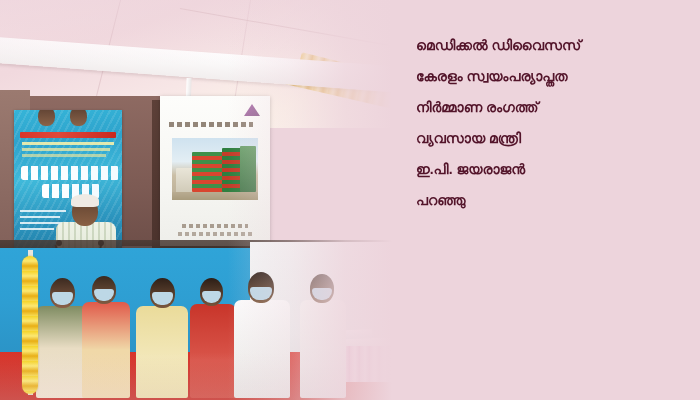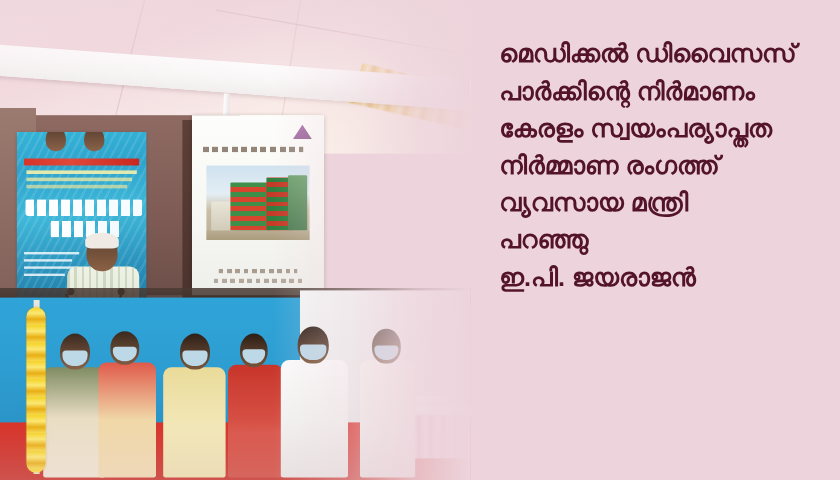--- a/index.html
+++ b/index.html
@@ -157,21 +157,21 @@
   .fade-top{position:absolute;left:0;top:0;width:392px;height:400px;pointer-events:none;
     background:linear-gradient(180deg,rgba(237,212,220,.55) 0%,rgba(237,212,220,0) 16%,rgba(237,212,220,0) 88%,rgba(237,212,220,.25) 100%);}
 
   
   .caption{position:absolute;left:392px;top:0;width:308px;height:400px;
     background:#edd4dc;}
   .caption-lines{position:absolute;left:24px;top:30px;width:284px;}
   .cap-line{
     color:#53142a;
     font-family:"Liberation Sans", sans-serif;
-    font-size:21px;
+    font-size:14px;
     font-weight:bold;
     line-height:31px;
     white-space:nowrap;
     letter-spacing:0px;
   }
 </style>
 </head>
 <body>
 
 <div class="stage">
@@ -285,22 +285,21 @@
       <div class="garland"></div>
 
       <div class="fade-top"></div>
       <div class="fade"></div>
     </div>
   </div>
 
   <div class="caption">
     <div class="caption-lines">
       <div class="cap-line">മെഡിക്കൽ ഡിവൈസസ്</div>
-      <div class="cap-line">പാർക്കിന്റെ നിർമാണം</div>
       <div class="cap-line">കേരളം സ്വയംപര്യാപ്തത</div>
       <div class="cap-line">നിർമ്മാണ രംഗത്ത്</div>
       <div class="cap-line">വ്യവസായ മന്ത്രി</div>
+      <div class="cap-line">ഇ.പി. ജയരാജൻ</div>
       <div class="cap-line">പറഞ്ഞു</div>
-      <div class="cap-line">ഇ.പി. ജയരാജൻ</div>
     </div>
   </div>
 
 </div>
 
 </body></html>

